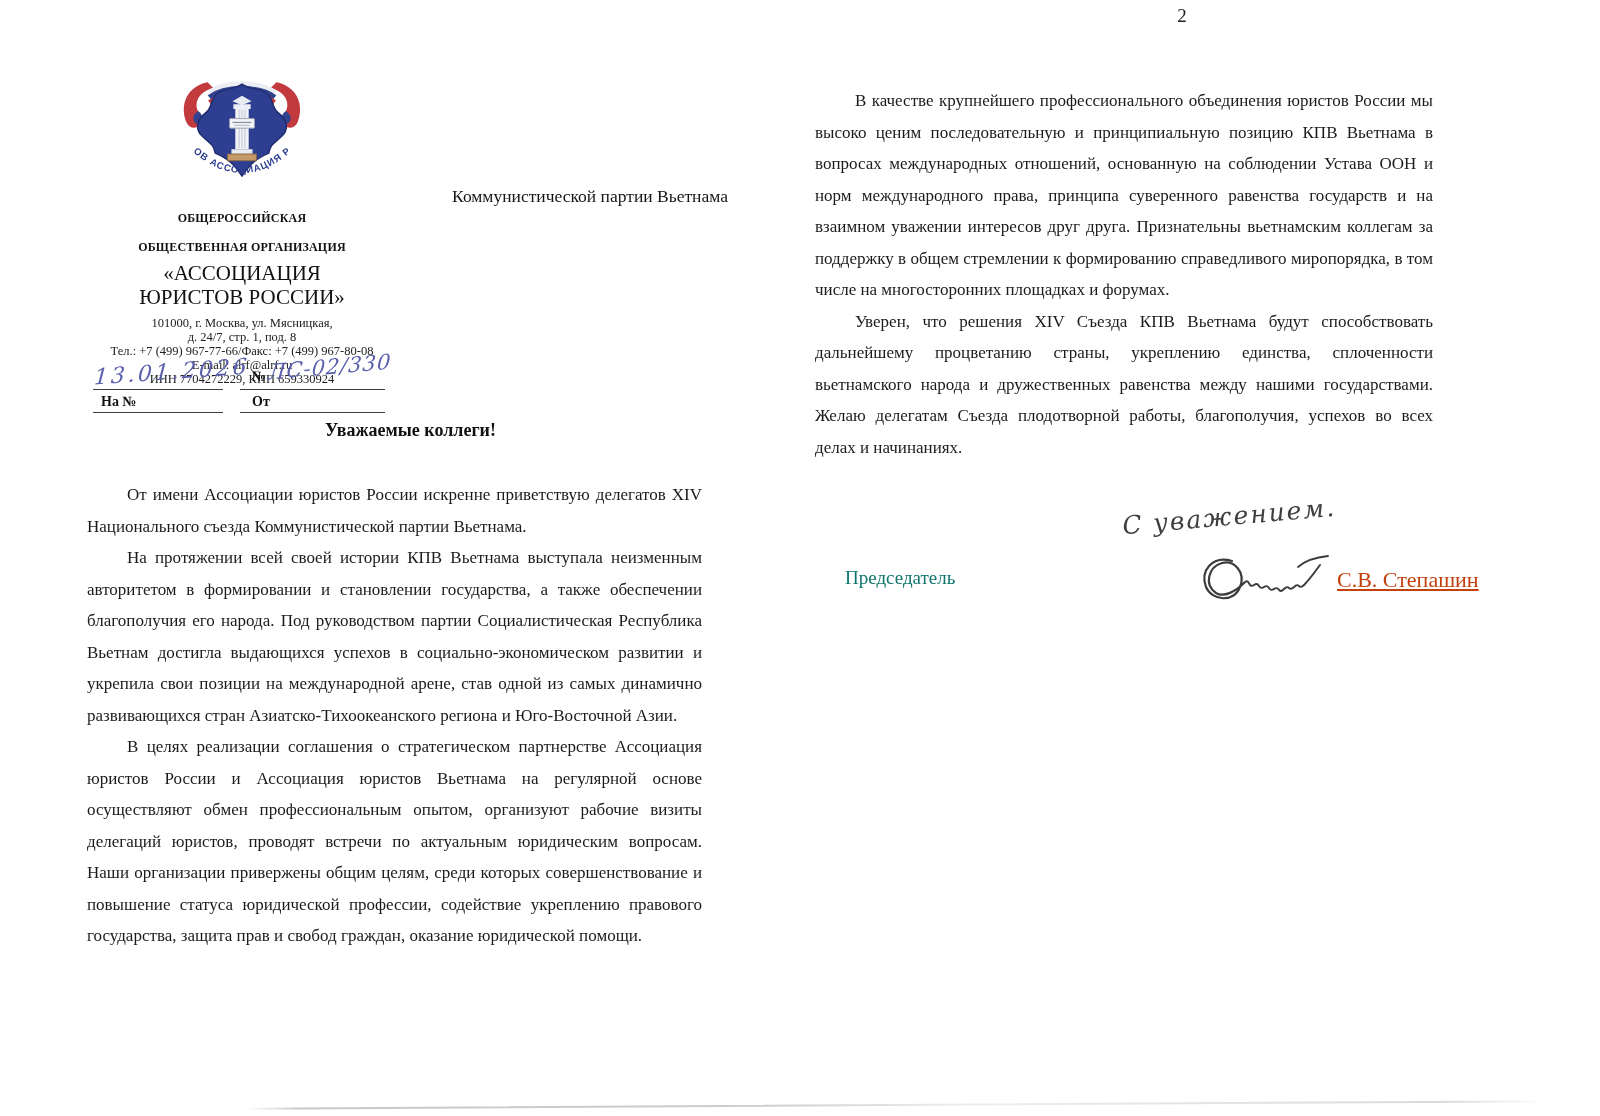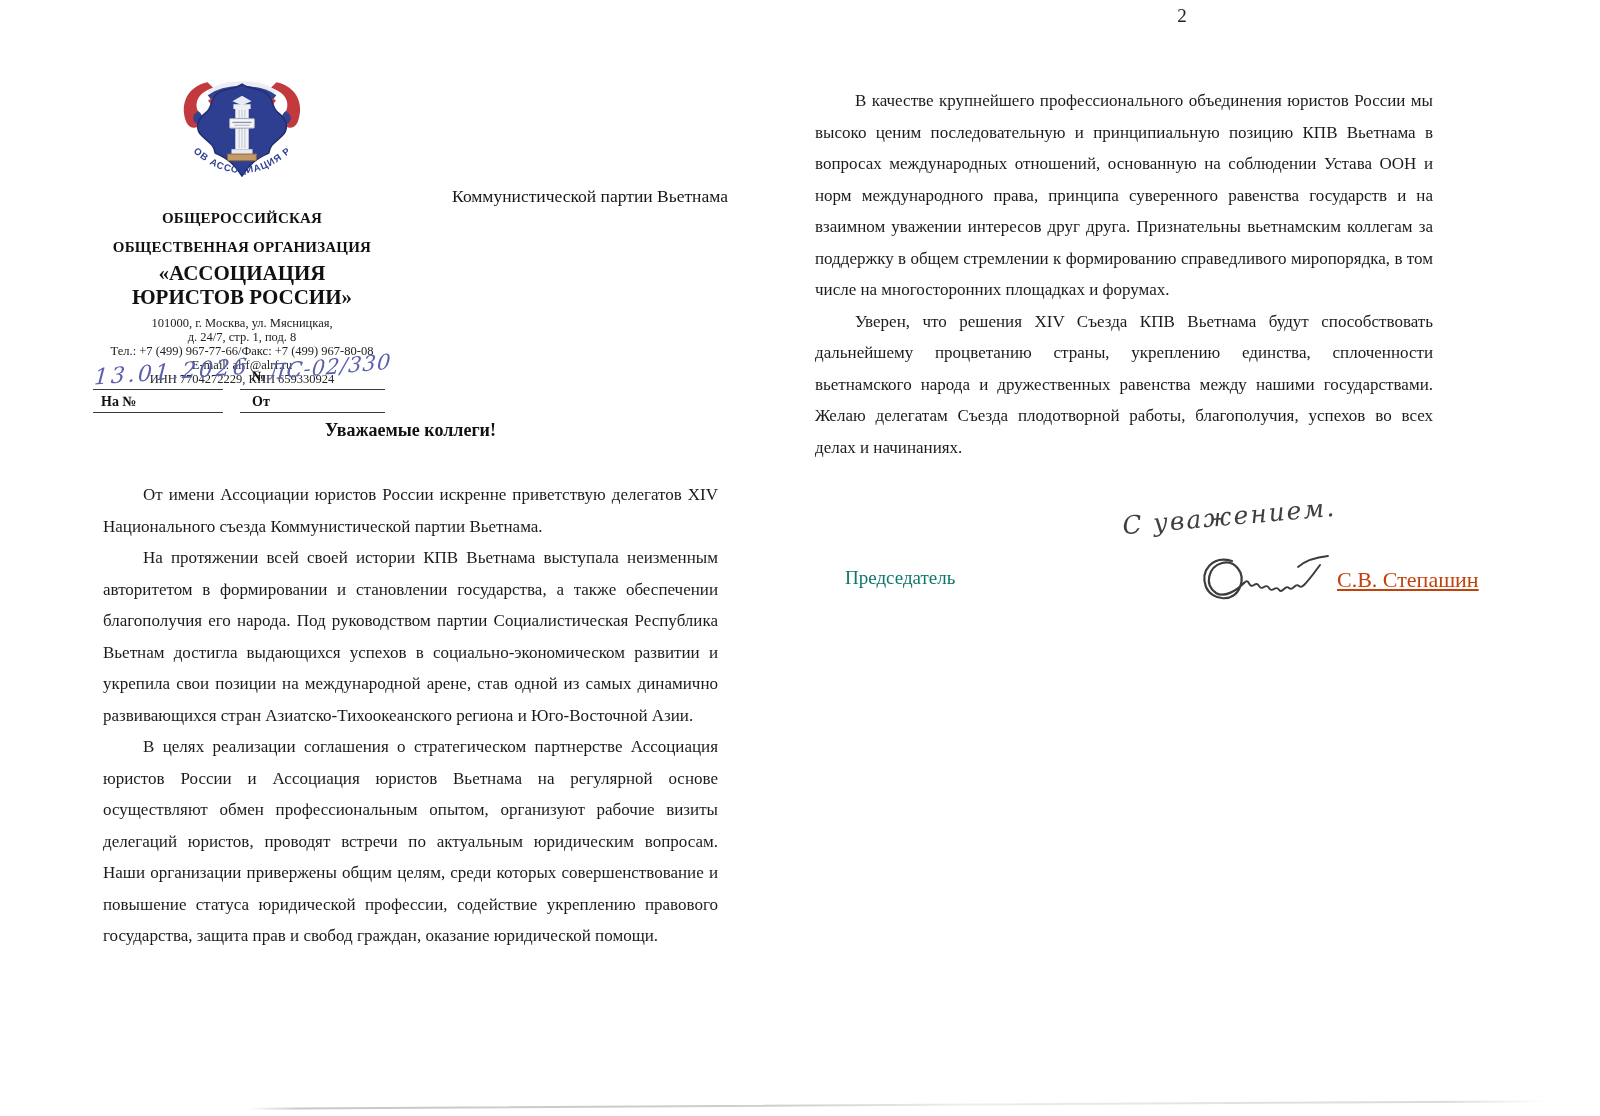--- a/index.html
+++ b/index.html
@@ -6,41 +6,41 @@
   body{
     width:1600px;height:1116px;position:relative;background:#ffffff;
     font-family:"Liberation Serif","DejaVu Serif",serif;color:#1e1e1e;
     overflow:hidden;
   }
   .abs{position:absolute;}
 
   
   .letterhead{left:96px;top:66px;width:292px;text-align:center;}
   .logo{display:block;margin:0 auto;}
-  .org-small{font-size:15px;font-weight:bold;line-height:21px;letter-spacing:.2px;margin-top:10px;color:#111;}
-  .org-big{font-size:21px;font-weight:bold;line-height:24px;margin-top:3px;color:#111;}
+  .org-small{font-size:12px;font-weight:bold;line-height:21px;letter-spacing:.2px;margin-top:10px;color:#111;}
+  .org-big{font-size:21px;font-weight:normal;line-height:24px;margin-top:3px;color:#111;}
   .addr{font-size:12.5px;line-height:14px;margin-top:7px;color:#222;}
 
   
   .u-line{position:absolute;border-bottom:1.6px solid #3c3c3c;height:0;}
   .req-label{position:absolute;font-size:14px;font-weight:bold;color:#111;}
   .hand{
     position:absolute;color:#5a60ad;
     font-family:"DejaVu Serif",serif;font-style:italic;
     white-space:nowrap;
   }
   .hand-date{left:94px;top:359px;font-size:22px;letter-spacing:3px;transform:rotate(-4deg) skewX(-8deg);}
   .hand-number{left:268px;top:355px;font-size:21px;letter-spacing:1px;transform:rotate(-5deg) skewX(-10deg);}
 
   
   .recipient{left:412px;top:183px;width:356px;text-align:center;font-size:17.5px;line-height:27px;color:#151515;}
   .salutation{left:103px;top:420px;width:615px;text-align:center;font-weight:bold;font-size:18px;color:#111;}
   .bodytext{font-size:17px;line-height:31.5px;text-align:justify;color:#1b1b1b;}
   .bodytext p{margin:0;text-indent:40px;}
-  .body1{left:103px;top:479px;width:615px;}
+  .body1{left:87px;top:479px;width:615px;}
   .body2{left:815px;top:59px;width:618px;margin-top:26px;}
   .page-number{left:1152px;top:5px;width:60px;text-align:center;font-size:19px;color:#222;}
 
   
   .closing-hand{
     left:1122px;top:502px;font-size:25px;color:#3f3f3f;
     font-family:"DejaVu Serif",serif;font-style:italic;letter-spacing:2px;
     transform:rotate(-5deg);white-space:nowrap;
   }
   .signer-title{left:845px;top:567px;font-size:19px;color:#0f766e;}

